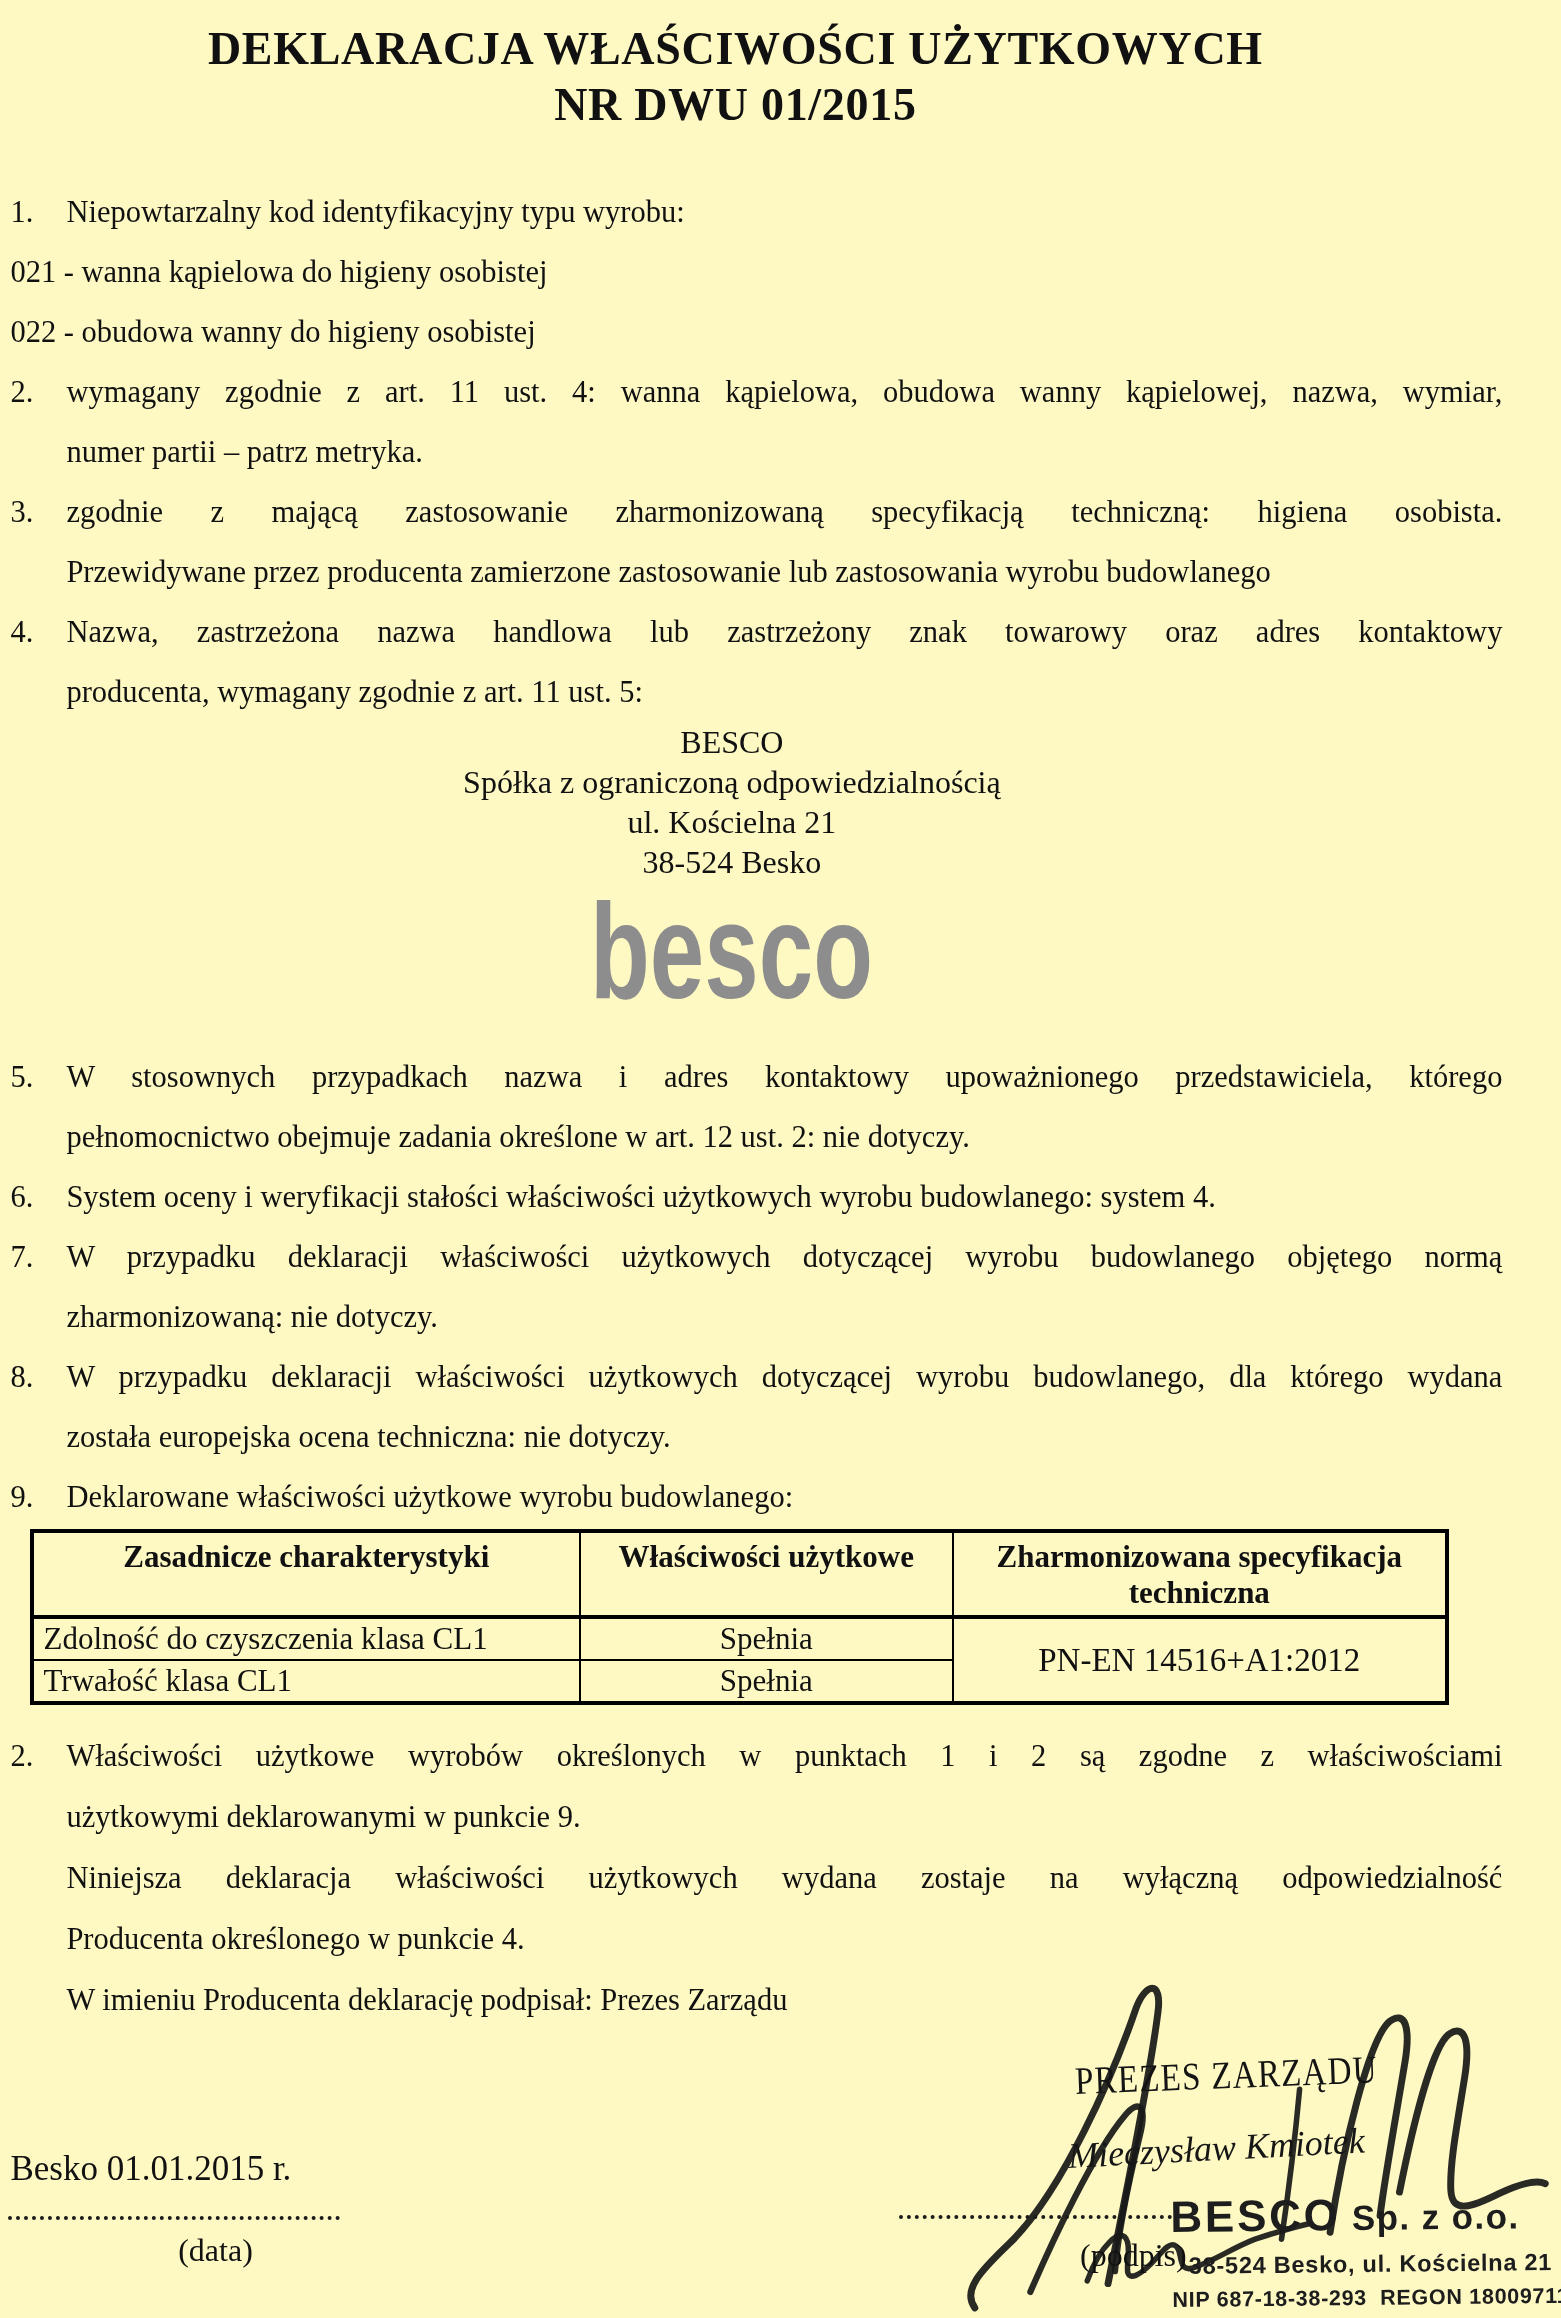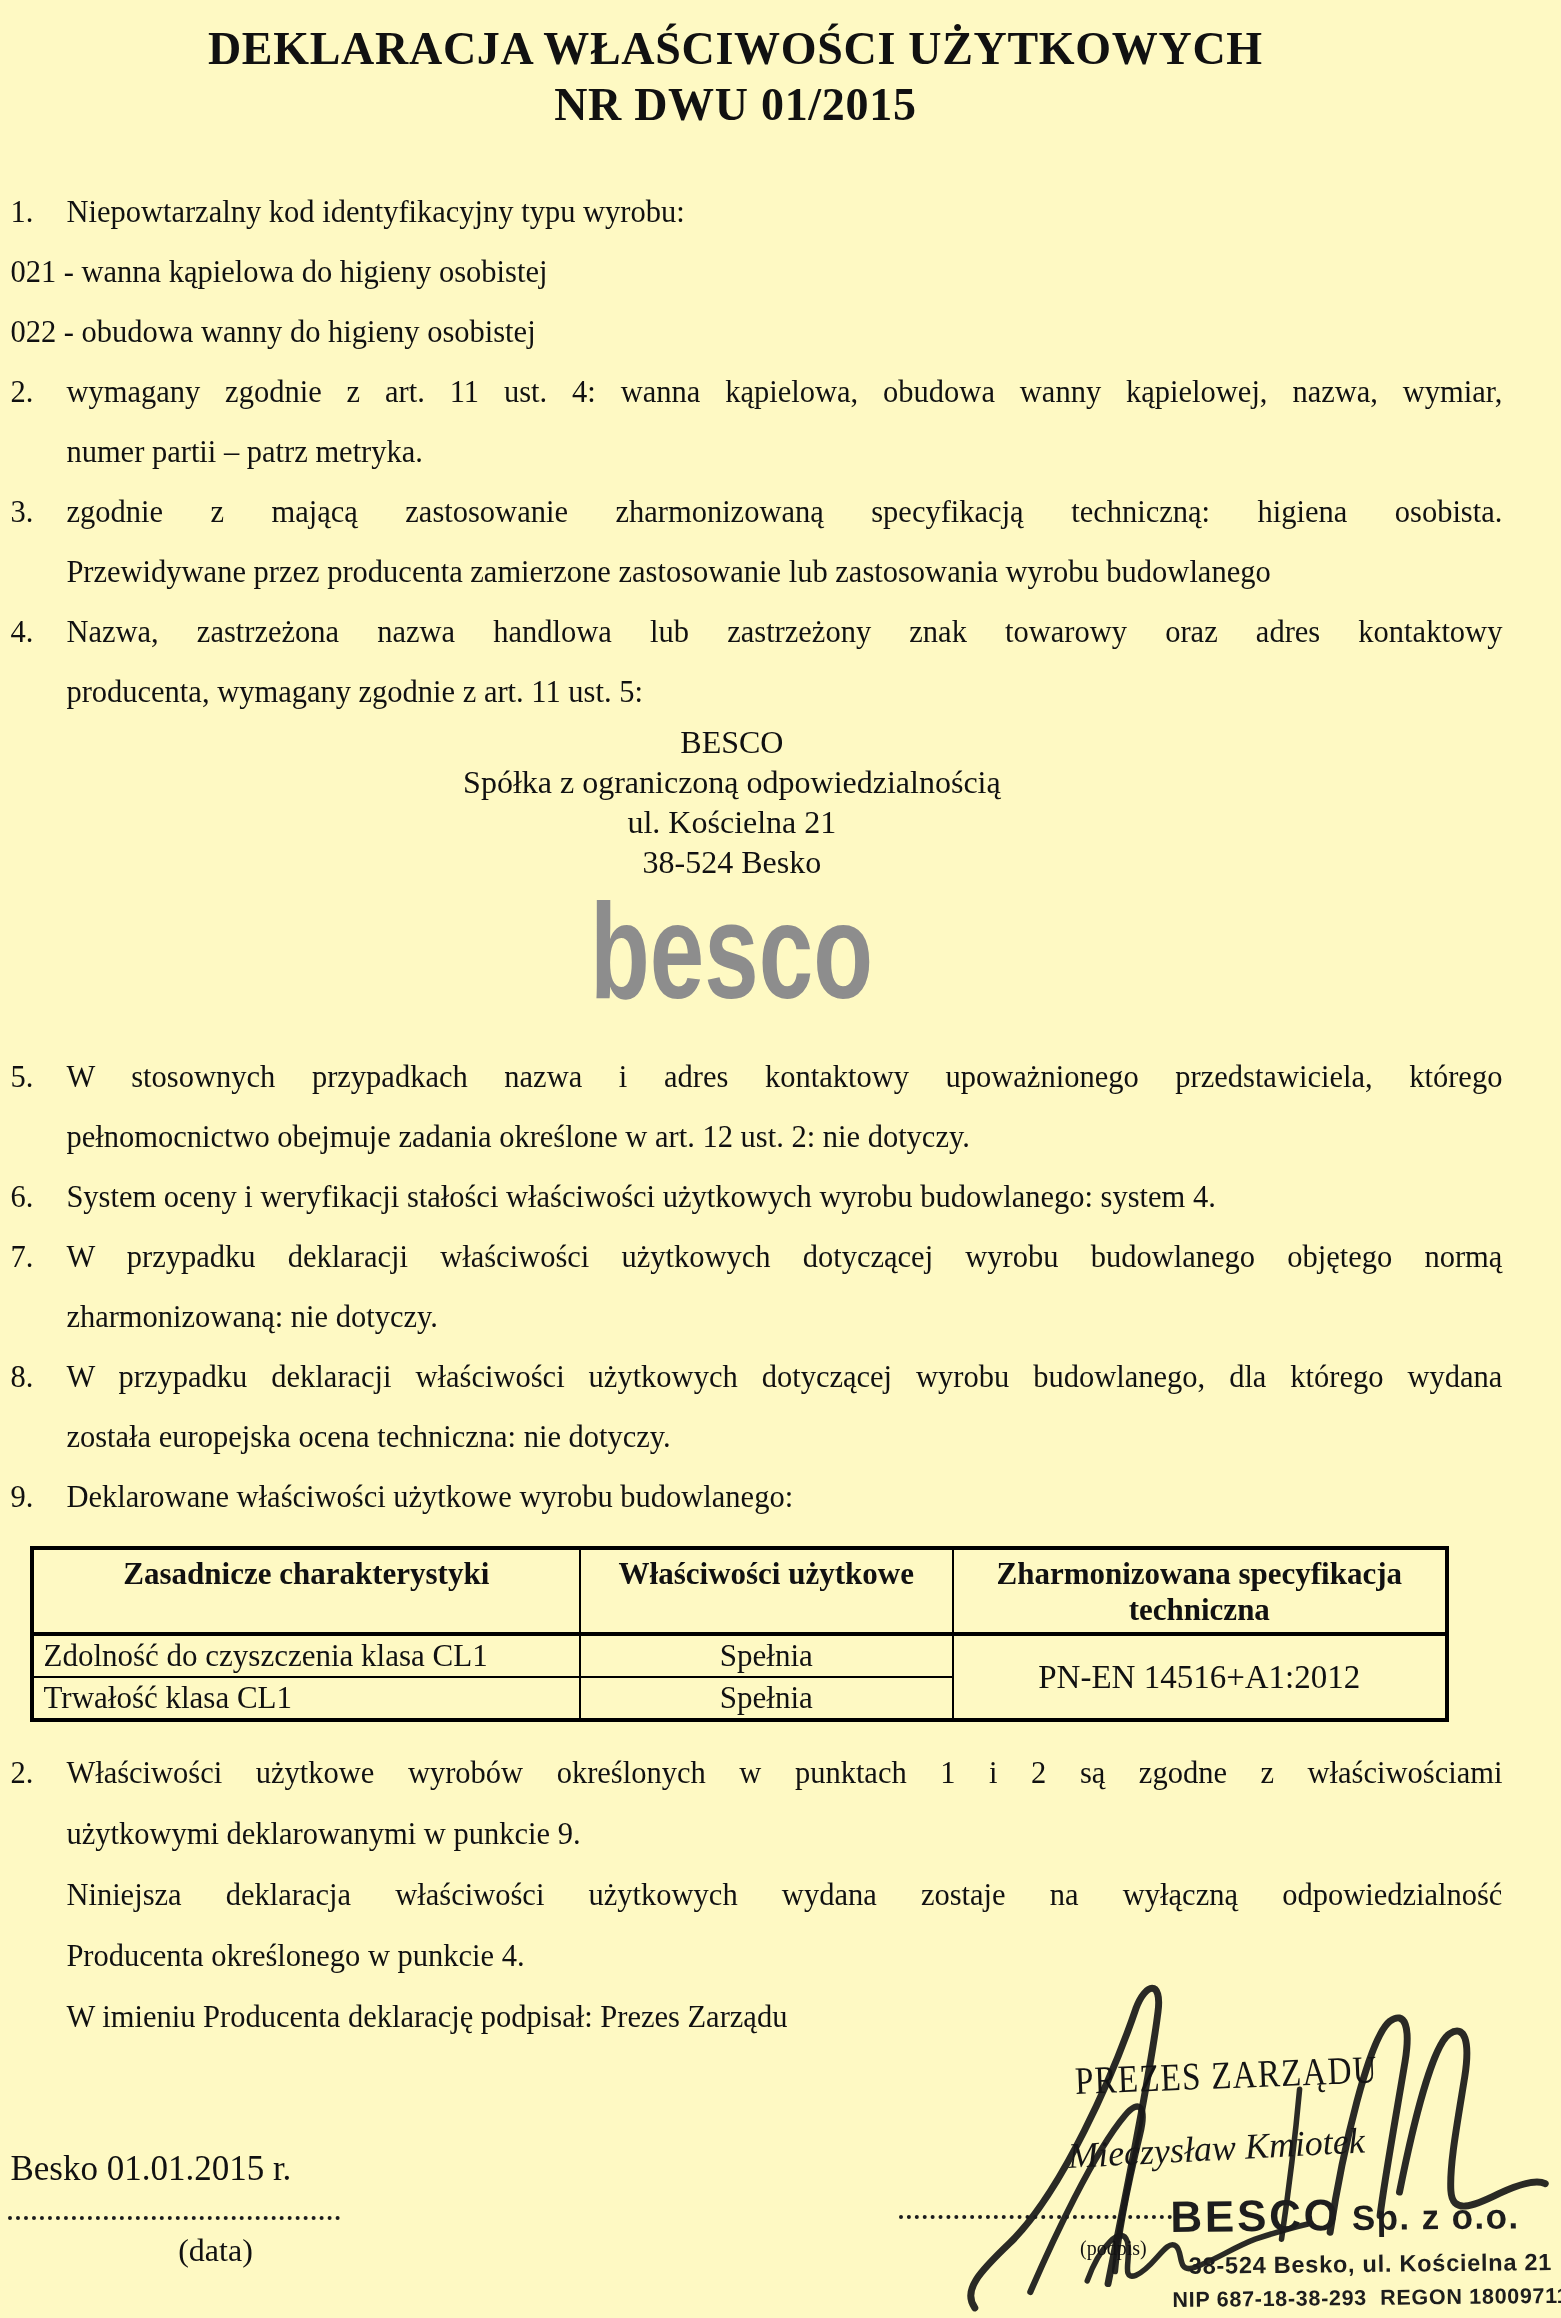--- a/index.html
+++ b/index.html
@@ -47,21 +47,21 @@
     line-height: 136px;
     color: #8d8d8d;
     letter-spacing: 0px;
     transform: scaleX(0.72);
     transform-origin: center top;
     margin-top: 1.4px;
   }
   
   table.perf {
     border-collapse: collapse;
-    margin-top: 19px;
+    margin-top: 2px;
     margin-left: 19.4px;
     width: 1416px;
     table-layout: fixed;
     border: 4.2px solid #000;
     font-size: 31px;
   }
   table.perf th {
     border: 2.8px solid #000;
     border-bottom: 4.9px solid #000;
     font-weight: bold;
@@ -81,21 +81,21 @@
   td.spec-cell { text-align: center; font-size: 33px; }
   
   .item10 { margin-top: 21px; line-height: 61px; }
   .item10 .para > div { min-height: 61px; }
   
   .abs { position: absolute; }
   .date-place { left: 10.4px; top: 2149px; font-size: 35px; }
   .dots-left { left: 8.3px; top: 2211px; width: 332px; border-bottom: 4.9px dotted #1c1c1c; height: 4.9px; }
   .date-label { left: 49px; top: 2232px; width: 333px; text-align: center; font-size: 32px; }
   .dots-right { left: 899px; top: 2210px; width: 281px; border-bottom: 4.9px dotted #1c1c1c; height: 4.9px; }
-  .podpis-label { left: 1080px; top: 2237px; font-size: 20px; }
+  .podpis-label { left: 1080px; top: 2237px; font-size: 32px; }
   .stamp-role {
     left: 1074px; top: 2058px;
     font-size: 39px;
     letter-spacing: 1.4px;
     color: #141414;
     transform: rotate(-2.2deg) scaleX(0.85);
     transform-origin: left top;
     white-space: nowrap;
   }
   .stamp-name {

